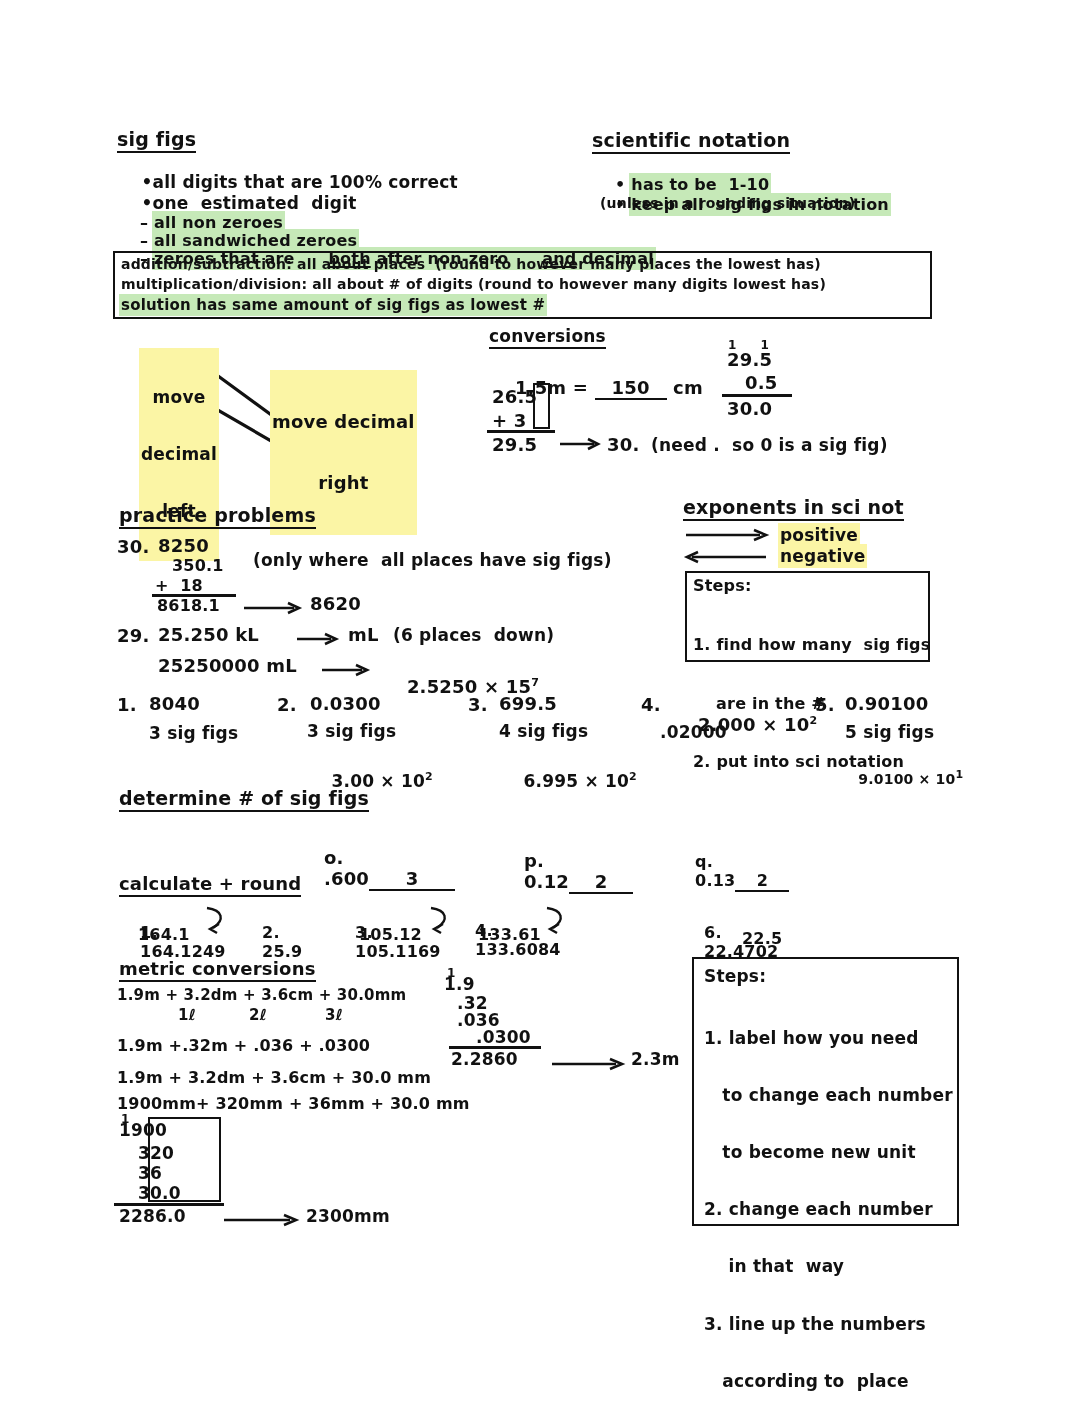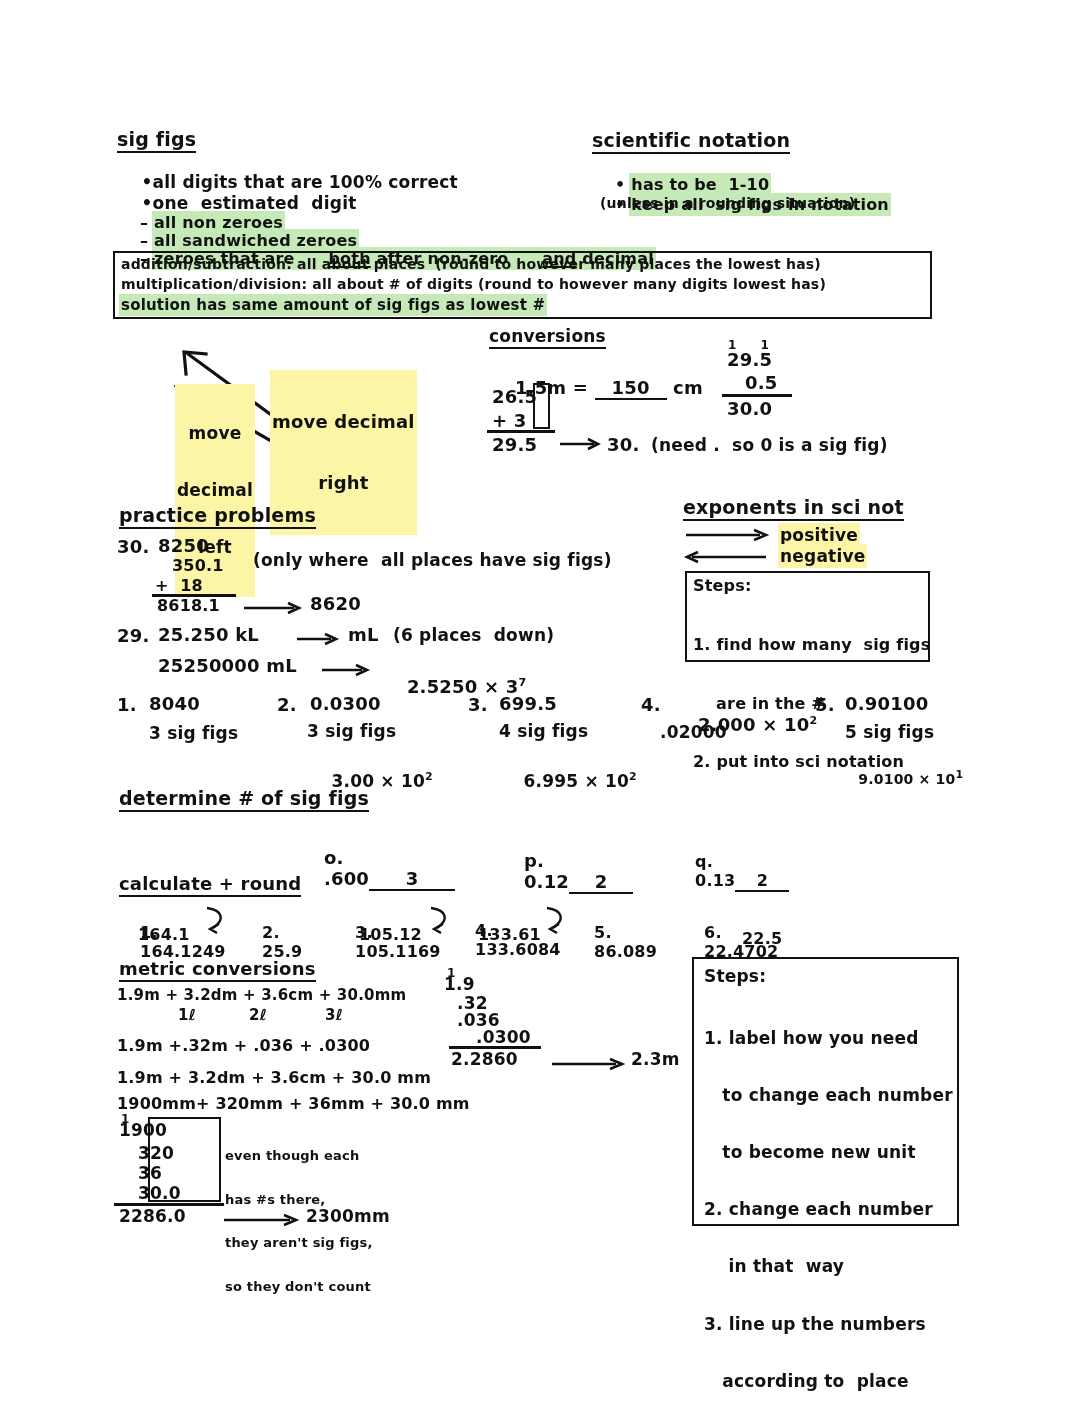--- a/index.html
+++ b/index.html
@@ -72,21 +72,21 @@
   <div class="abs hw t15 hl-g" style="left:121px;top:296px;">solution has same amount of sig figs as lowest #</div>
 
   <svg class="abs" style="left:170px;top:348px;" width="220" height="155">
     <g stroke="#111" stroke-width="3.2" fill="none" stroke-linecap="square">
       <line x1="18" y1="6" x2="212" y2="148"></line>
       <polyline points="36,6 14,4 16,26"></polyline>
       <line x1="6" y1="38" x2="200" y2="150"></line>
       <polyline points="178,150 204,152 200,128"></polyline>
     </g>
   </svg>
-  <div class="abs hw t17 lh11 hl-y" style="left:141px;top:386px;text-align:center;margin-left:36px;">
+  <div class="abs hw t17 lh11 hl-y" style="left:141px;top:350px;text-align:center;">
     <div>move</div>
     <div>decimal</div>
     <div>left</div>
   </div>
   <div class="abs hw t18 lh11 hl-y" style="left:272px;top:372px;text-align:center;">
     <div>move decimal</div>
     <div>right</div>
   </div>
 
   <div class="abs hw hd t17" style="left:489px;top:328px;">conversions</div>
@@ -142,21 +142,21 @@
   <div class="abs hw t17" style="left:393px;top:625px;">(6 places  down)</div>
 
   <div class="abs hw t18" style="left:158px;top:655px;">25250000 mL</div>
   <svg class="abs" style="left:322px;top:663px;" width="52" height="14">
     <g stroke="#111" stroke-width="2.6" fill="none">
         <line x1="0" y1="7" x2="40" y2="7"></line>
         <polyline points="34,2 45,7 34,12"></polyline>
       </g>
   </svg>
   <div class="abs hw t18" style="left:381px;top:655px;">
-    <span>2.5250 × 3</span><span class="sup">7</span>
+    <span>2.5250 × 15</span><span class="sup">7</span>
   </div>
 
   <div class="abs hw hd t19" style="left:683px;top:498px;">exponents in sci not</div>
   <svg class="abs" style="left:686px;top:528px;" width="88" height="14">
     <g stroke="#111" stroke-width="2.6" fill="none">
         <line x1="0" y1="7" x2="74" y2="7"></line>
         <polyline points="68,2 80,7 68,12"></polyline>
       </g>
   </svg>
   <div class="abs hw t17 hl-y" style="left:780px;top:525px;">positive</div>
@@ -258,24 +258,20 @@
     <span>133.6084</span>
   </div>
   <div class="abs hw t16" style="left:478px;top:925px;">133.61</div>
   <svg class="abs" style="left:543px;top:906px;" width="28" height="30">
     <g stroke="#111" stroke-width="2.4" fill="none">
         <path d="M4,2 C20,4 22,14 10,22"></path>
         <polyline points="16,18 7,23 14,27"></polyline>
       </g>
   </svg>
 
-  <div class="abs hw t16" style="left:571px;top:904px;">
-    <span>5.</span>
-    <span>86.089</span>
-  </div>
 
   <div class="abs hw t16" style="left:681px;top:904px;">
     <span>6.</span>
     <span>22.4702</span>
   </div>
   <div class="abs hw t16" style="left:742px;top:929px;">22.5</div>
 
   <div class="abs hw hd t18" style="left:119px;top:960px;">metric conversions</div>
   <div class="abs hw t15" style="left:117px;top:986px;">1.9m + 3.2dm + 3.6cm + 30.0mm</div>
   <div class="abs hw t15" style="left:178px;top:1006px;">1ℓ</div>
@@ -294,26 +290,20 @@
   <div class="rule" style="left:114px;top:1203px;width:110px;height:3px;"></div>
   <div class="abs hw t17" style="left:119px;top:1206px;">2286.0</div>
   <svg class="abs" style="left:224px;top:1213px;" width="80" height="14">
     <g stroke="#111" stroke-width="2.6" fill="none">
         <line x1="0" y1="7" x2="66" y2="7"></line>
         <polyline points="60,2 72,7 60,12"></polyline>
       </g>
   </svg>
   <div class="abs hw t17" style="left:306px;top:1206px;">2300mm</div>
 
-  <div class="abs hw t13 lh11" style="left:225px;top:1120px;">
-    <div>even though each</div>
-    <div>has #s there,</div>
-    <div>they aren't sig figs,</div>
-    <div>so they don't count</div>
-  </div>
 
   <div class="abs hw" style="left:447px;top:966px;font-size:12px;">1</div>
   <div class="abs hw t17" style="left:444px;top:974px;text-align:right;">1.9</div>
   <div class="abs hw t17" style="left:457px;top:993px;">.32</div>
   <div class="abs hw t17" style="left:457px;top:1010px;">.036</div>
   <div class="abs hw t17" style="left:476px;top:1027px;">.0300</div>
   <div class="rule" style="left:449px;top:1046px;width:92px;height:3px;"></div>
   <div class="abs hw t17" style="left:451px;top:1049px;">2.2860</div>
   <svg class="abs" style="left:552px;top:1057px;" width="78" height="14">
     <g stroke="#111" stroke-width="2.6" fill="none">

